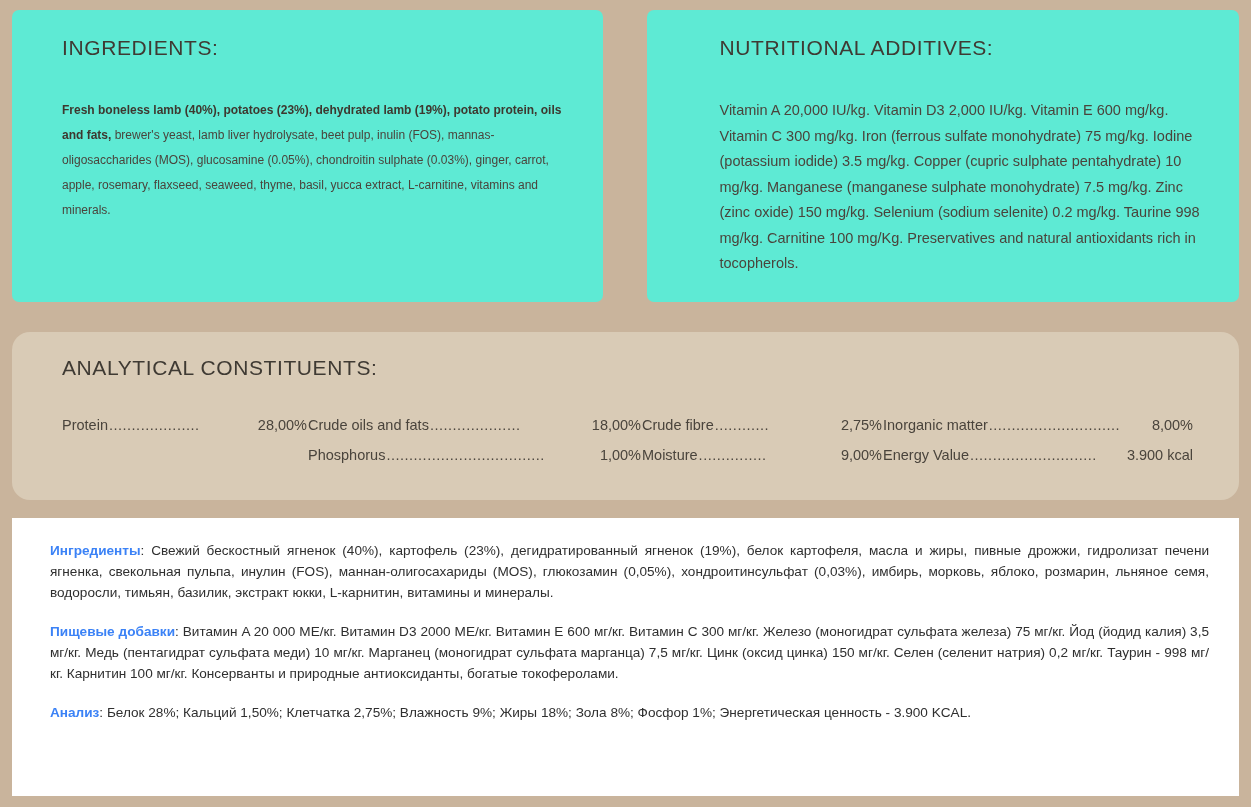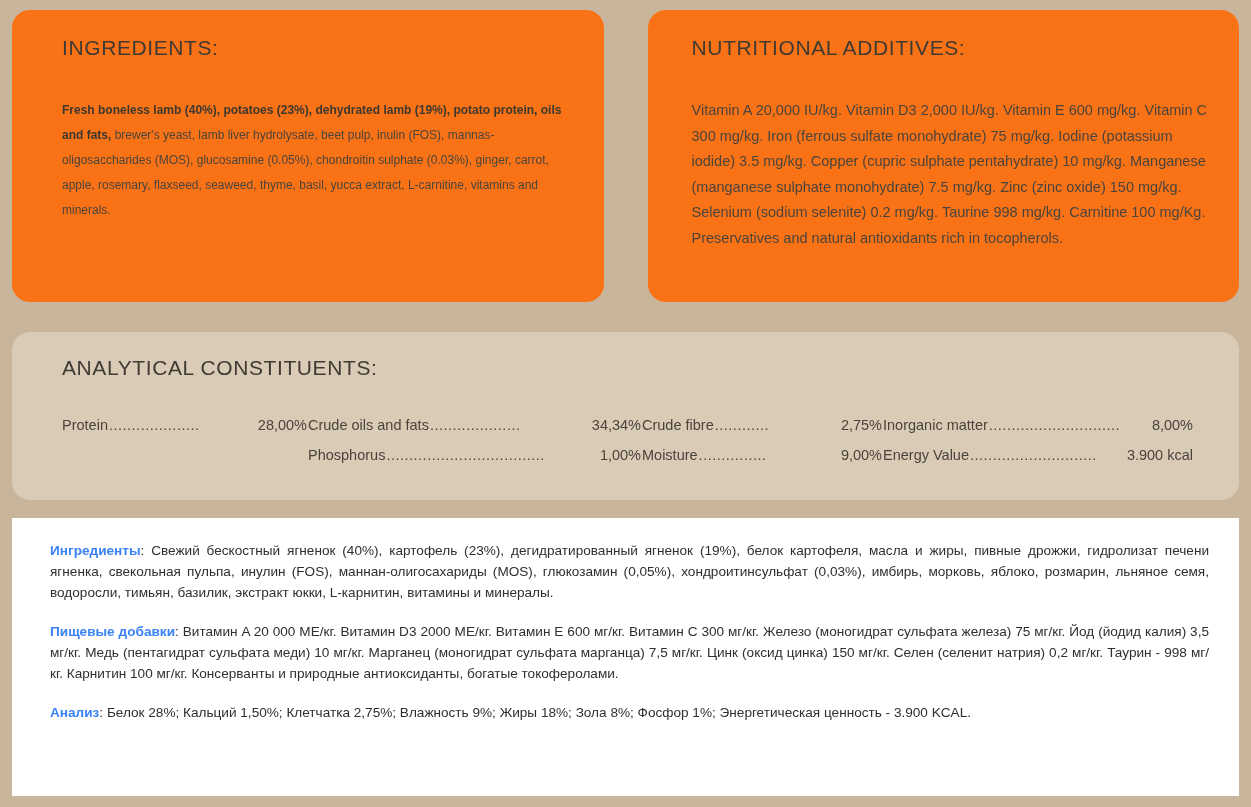--- a/index.html
+++ b/index.html
@@ -21,33 +21,33 @@
   }
 
   
   .top-row {
     display: flex;
     gap: 44px;
     padding: 10px 12px 0 12px;
     box-sizing: border-box;
   }
   .panel {
-    background: #f97316;
-    border-radius: 18px;
+    background: #5eead4;
+    border-radius: 7px;
     box-sizing: border-box;
   }
   .panel-ingredients {
     width: 592px;
     height: 292px;
     padding: 26px 30px 10px 50px;
   }
   .panel-additives {
     width: 592px;
     height: 292px;
-    padding: 26px 30px 10px 44px;
+    padding: 26px 30px 10px 72px;
   }
   .panel-title {
     font-size: 21px;
     letter-spacing: 0.6px;
     color: #3f3a33;
     font-weight: 400;
     margin: 0 0 38px 0;
   }
   .body-text {
     font-size: 12px;
@@ -170,21 +170,21 @@
             <span class="lbl">Protein</span>
             <span class="dots">....................</span>
             <span class="val">28,00%</span>
           </div>
         </div>
 
         <div class="const-col c2">
           <div class="const-line">
             <span class="lbl">Crude oils and fats</span>
             <span class="dots">....................</span>
-            <span class="val">34,34%</span>
+            <span class="val">18,00%</span>
           </div>
           <div class="const-line">
             <span class="lbl">Phosphorus</span>
             <span class="dots">...................................</span>
             <span class="val">1,00%</span>
           </div>
         </div>
 
         <div class="const-col c3">
           <div class="const-line">

